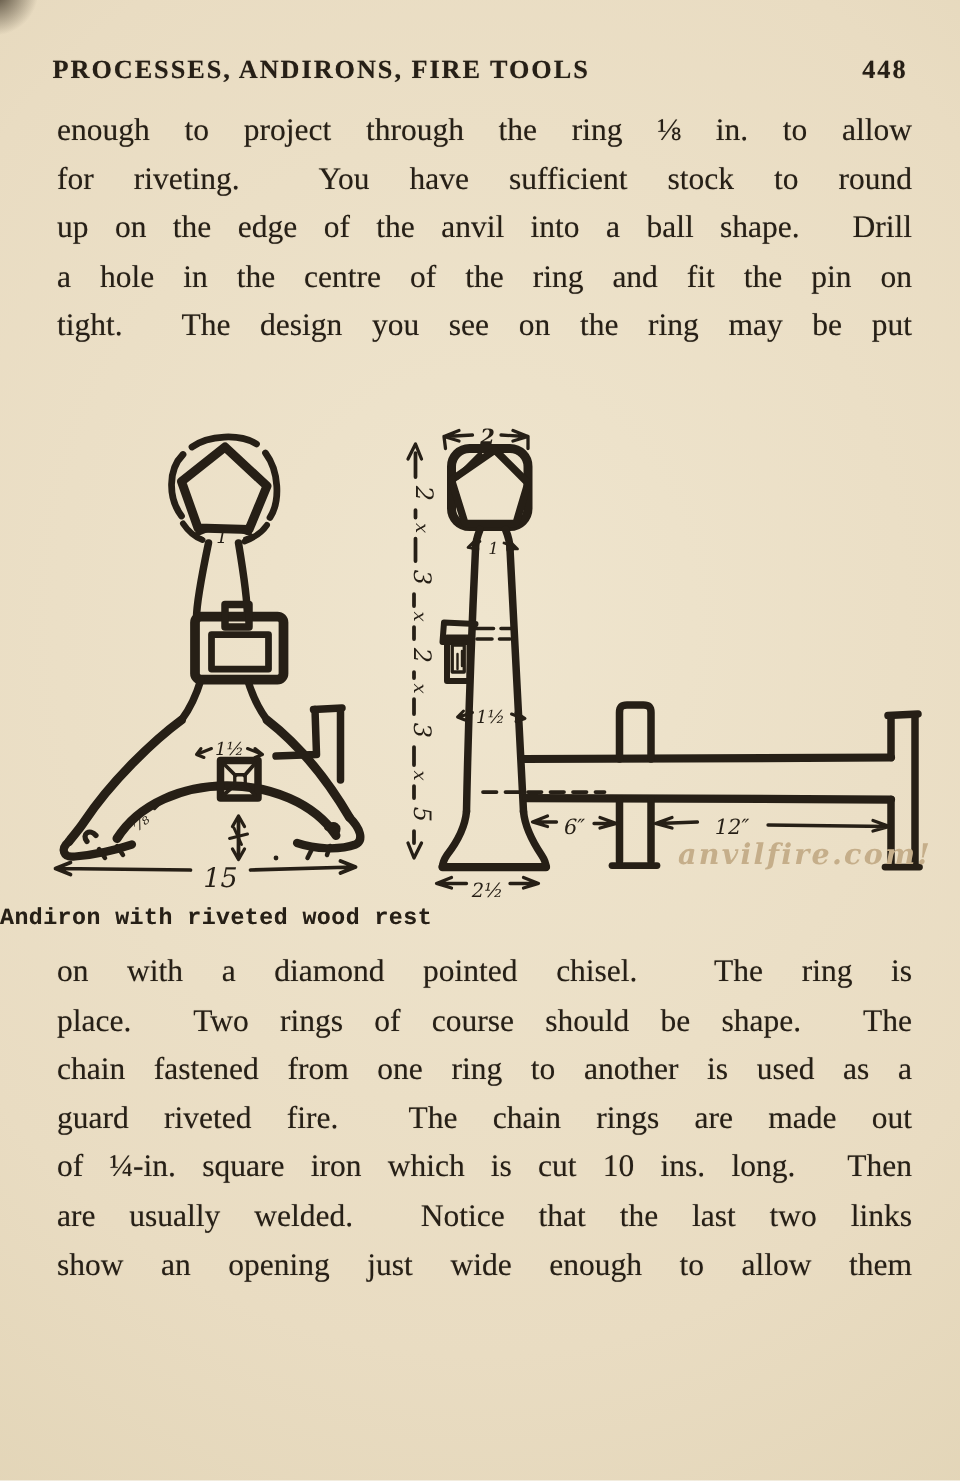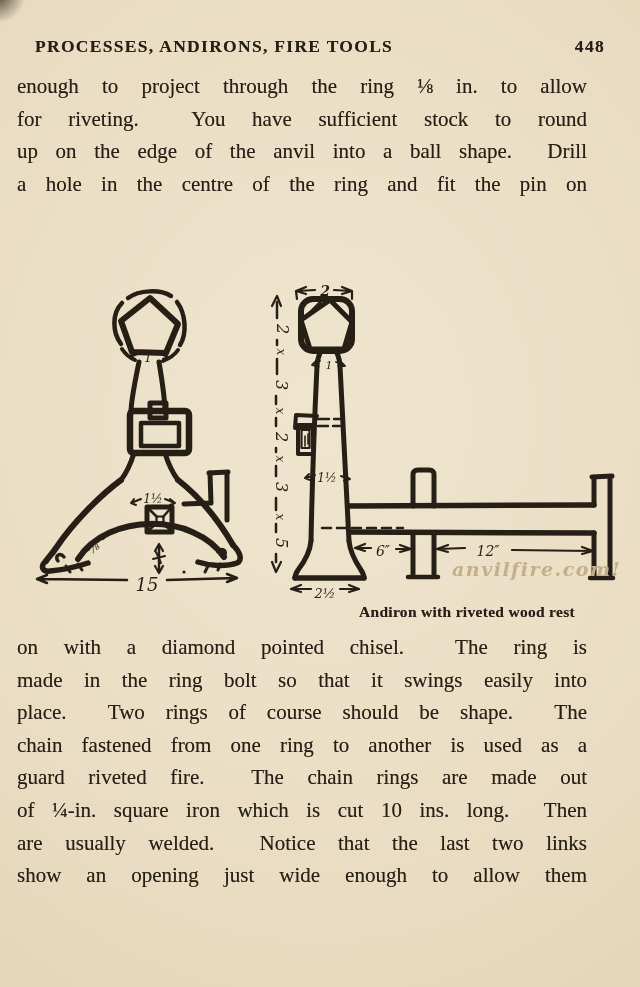--- a/index.html
+++ b/index.html
@@ -17,35 +17,36 @@
     background:radial-gradient(circle at -4px -6px, rgba(45,36,22,.85), rgba(45,36,22,0) 60%);
     pointer-events:none;
   }
   .running-head{
     position:absolute;top:36px;left:35px;width:570px;height:24px;
     font-size:17.5px;font-weight:bold;letter-spacing:1.3px;
     text-shadow:0 0 .5px rgba(38,31,22,.55);
   }
   .running-head .title{display:block;text-align:left;}
   .running-head .pageno{position:absolute;right:0;top:0;}
-  .para{position:absolute;left:17px;width:570px;}
+  .para{position:absolute;left:38px;width:570px;}
   .line{
     line-height:32.6px;height:32.6px;
     font-size:21px;
     text-align:justify;text-align-last:justify;
     white-space:pre-wrap;
     text-shadow:0 0 .5px rgba(38,31,22,.5);
   }
   .para-top{top:70px;}
   .para-bottom{top:631px;}
   .figure-caption{
     position:absolute;top:603px;left:0;width:575px;
-    text-align:right;font-size:15.5px;font-weight:bold;
+    text-align:left;font-size:15.5px;font-weight:bold;
     letter-spacing:.3px;
     text-shadow:0 0 .4px rgba(38,31,22,.5);
+    font-family:Liberation Mono, monospace;
   }
   svg.fig{position:absolute;left:0;top:280px;}
   svg.fig path, svg.fig rect.stroked, svg.fig line{
     stroke:#261f16;fill:none;stroke-linecap:round;stroke-linejoin:round;
   }
   svg.fig .paperfill{fill:#e9ddc3;}
   svg.fig text{
     fill:#261f16;
     font-family:"DejaVu Serif","Liberation Serif",serif;
     font-style:italic;
@@ -63,20 +64,21 @@
   <div class="running-head">
     <span class="title">PROCESSES, ANDIRONS, FIRE TOOLS</span>
     <span class="pageno">448</span>
   </div>
 
   <div class="para para-top">
     <div class="line">enough to project through the ring ⅛ in. to allow</div>
     <div class="line">for riveting.  You have sufficient stock to round</div>
     <div class="line">up on the edge of the anvil into a ball shape.  Drill</div>
     <div class="line">a hole in the centre of the ring and fit the pin on</div>
+    <div class="line">tight.  The design you see on the ring may be put</div>
   </div>
 
   <svg class="fig" width="640" height="330" viewBox="0 280 640 330">
 
     <g>
 
       <path d="M 209,473 L 228,472" stroke-width="5"></path>
       <path d="M 210,473 L 211,503 L 184,504" stroke-width="5"></path>
       <path d="M 227,473 L 227,520" stroke-width="5"></path>
 
@@ -211,21 +213,20 @@
       <text x="488" y="556" font-size="14" text-anchor="middle">12″</text>
 
       <text class="wm" x="452" y="576">anvilfire.com!</text>
     </g>
   </svg>
 
   <div class="figure-caption">Andiron with riveted wood rest</div>
 
   <div class="para para-bottom">
     <div class="line">on with a diamond pointed chisel.  The ring is</div>
-    <div class="line">made in the ring bolt so that it swings easily into</div>
     <div class="line">place.  Two rings of course should be shape.  The</div>
     <div class="line">chain fastened from one ring to another is used as a</div>
     <div class="line">guard riveted fire.  The chain rings are made out</div>
     <div class="line">of ¼-in. square iron which is cut 10 ins. long.  Then</div>
     <div class="line">are usually welded.  Notice that the last two links</div>
     <div class="line">show an opening just wide enough to allow them</div>
   </div>
 
 </div>
 

